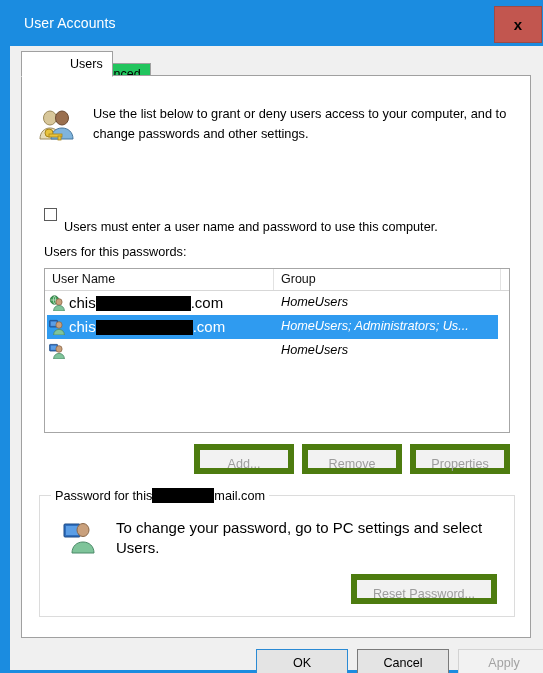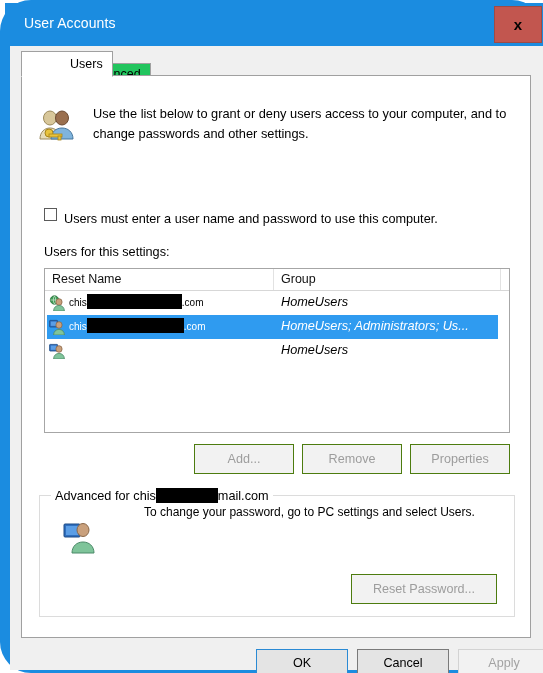--- a/index.html
+++ b/index.html
@@ -21,21 +21,20 @@
     position: absolute;
     left: 0; top: 0;
     width: 543px;
     height: 673px;
     box-sizing: border-box;
     background: #1b8ce0;
     border-left: 5px solid #1b8ce0;
     border-right: 5px solid #1b8ce0;
     border-bottom: 6px solid #1b8ce0;
     border-top: 3px solid #1b8ce0;
-    border-radius: 31px;
   }
   .titlebar {
     position: absolute;
     left: 0; top: 0;
     width: 543px;
     height: 43px;
     background: #1b8ce0;
   }
   .title-text {
     position: absolute;
@@ -152,21 +151,21 @@
     left: 0; top: 1px;
     width: 13px; height: 13px;
     border: 1px solid #5a5a5a;
     background: #ffffff;
     box-sizing: border-box;
     cursor: pointer;
   }
   .cb-label {
     position: absolute;
     left: 20px;
-    top: 4px;
+    top: 12px;
     font-size: 12.7px;
     line-height: 16px;
     white-space: nowrap;
   }
 
   
   .list-label {
     position: absolute;
     left: 22px;
     top: 169px;
@@ -235,21 +234,21 @@
     top: 4px;
     width: 16px;
     height: 16px;
   }
   .cell-name {
     position: absolute;
     left: 24px;
     top: 0;
     height: 24px;
     line-height: 23px;
-    font-size: 10px;
+    font-size: 15px;
     white-space: nowrap;
   }
   .cell-group {
     position: absolute;
     left: 236px;
     top: 0;
     height: 24px;
     line-height: 23px;
     font-size: 12.7px;
     white-space: nowrap;
@@ -262,21 +261,21 @@
     background: #000000;
     height: 15px;
     vertical-align: -3px;
   }
 
   
   .btn {
     position: absolute;
     box-sizing: border-box;
     background: #f2f2f2;
-    border: 1px solid #4d7c0f;
+    border: 6px solid #4d7c0f;
     font-size: 12.6px;
     color: #9d9d9d;
     text-align: center;
     cursor: default;
     white-space: nowrap;
   }
   .btn-add      { left: 172px; top: 368px; width: 100px; height: 30px; line-height: 28px; }
   .btn-remove   { left: 280px; top: 368px; width: 100px; height: 30px; line-height: 28px; }
   .btn-props    { left: 388px; top: 368px; width: 100px; height: 30px; line-height: 28px; }
 
@@ -304,25 +303,24 @@
   .gb-icon {
     position: absolute;
     left: 22px;
     top: 24px;
     width: 34px;
     height: 34px;
   }
   .gb-text {
     position: absolute;
     left: 76px;
-    top: 6px;
+    top: 22px;
     width: 380px;
-    font-size: 12px;
+    font-size: 15px;
     line-height: 20px;
-    margin-left: 28px;
   }
   .btn-reset {
     left: 311px;
     top: 78px;
     width: 146px;
     height: 30px;
     line-height: 28px;
     position: absolute;
   }
   .btn-ok, .btn-cancel, .btn-apply {
@@ -392,25 +390,25 @@
           </svg>
         </div>
         <div class="info-text">Use the list below to grant or deny users access to your computer, and to change passwords and other settings.</div>
       </div>
 
       <div class="cb-row">
         <div class="cb-box"></div>
         <div class="cb-label">Users must enter a user name and password to use this computer.</div>
       </div>
 
-      <div class="list-label">Users for this settings:</div>
+      <div class="list-label">Users for this passwords:</div>
 
       <div class="listview">
         <div class="lv-header">
-          <div class="lv-col c0">Reset Name</div>
+          <div class="lv-col c0">User Name</div>
           <div class="lv-col c1">Group</div>
           <div class="lv-col c2"></div>
         </div>
         <div class="lv-rows" id="lv-rows">
             <div class="lv-row">
               <div class="row-icon"><svg viewBox="0 0 16 16" width="16" height="16">
                   <circle cx="5.5" cy="5" r="4.2" fill="#3f9c55" stroke="#256b37" stroke-width=".8"></circle>
                   <path d="M1.4 5h8.2M5.5.9c1.6 1.9 1.6 6.3 0 8.2M5.5.9C3.9 2.8 3.9 7.2 5.5 9.1" fill="none" stroke="#cfe9d6" stroke-width=".7"></path>
                   <ellipse cx="10" cy="7" rx="3.1" ry="3.3" fill="#c9a07c" stroke="#8a6747" stroke-width=".8"></ellipse>
                   <path d="M4.6 16c0-3.6 2.4-5.6 5.4-5.6s5.4 2 5.4 5.6z" fill="#7fc49a" stroke="#4b8a68" stroke-width=".8"></path>
@@ -440,21 +438,21 @@
             </div>
           </div>
       </div>
 
       <div class="btn btn-add">Add...</div>
       <div class="btn btn-props">Properties</div>
       <div class="btn btn-remove">Remove</div>
 
       <div class="groupbox">
         <div class="gb-legend">
-          <span>Advanced for chis</span><span class="redact" id="legend-redact" style="width: 62px;"></span><span>mail.com</span>
+          <span>Password for this</span><span class="redact" id="legend-redact" style="width: 62px;"></span><span>mail.com</span>
         </div>
         <div class="gb-icon">
           <svg viewBox="0 0 34 34" width="34" height="34">
             <rect x="2" y="4" width="16" height="13" rx="1" fill="#2f6fbf" stroke="#1d4a85" stroke-width="1"></rect>
             <rect x="4" y="6" width="12" height="9" fill="#5b9ee6"></rect>
             <ellipse cx="21" cy="10" rx="6" ry="6.5" fill="#c9a07c" stroke="#8a6747" stroke-width="1"></ellipse>
             <path d="M10 33c0-7 5-11 11-11s11 4 11 11z" fill="#7fc49a" stroke="#4b8a68" stroke-width="1"></path>
           </svg>
         </div>
         <div class="gb-text">To change your password, go to PC settings and select Users.</div>

